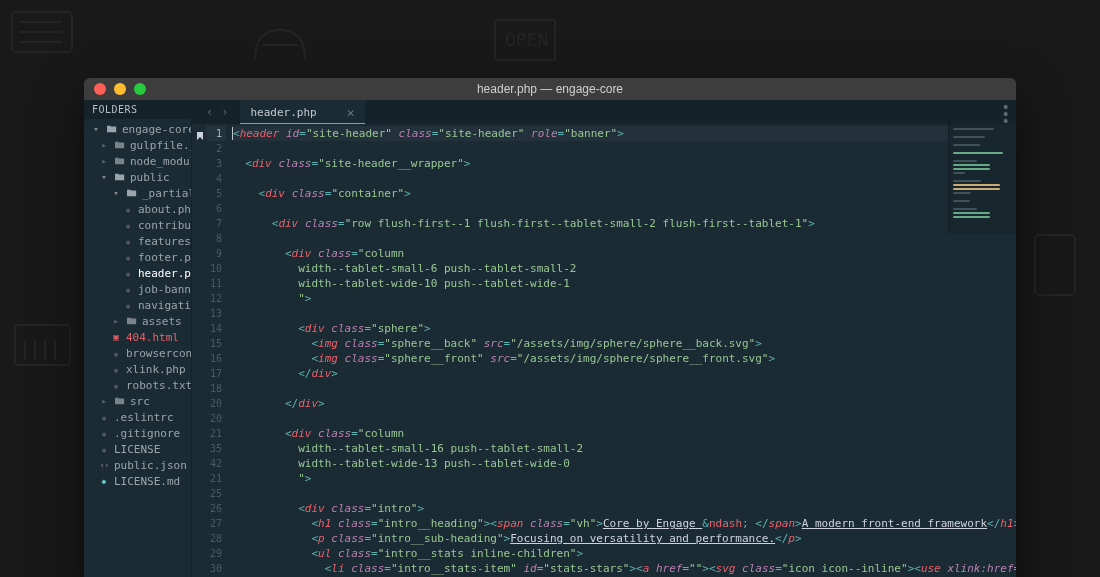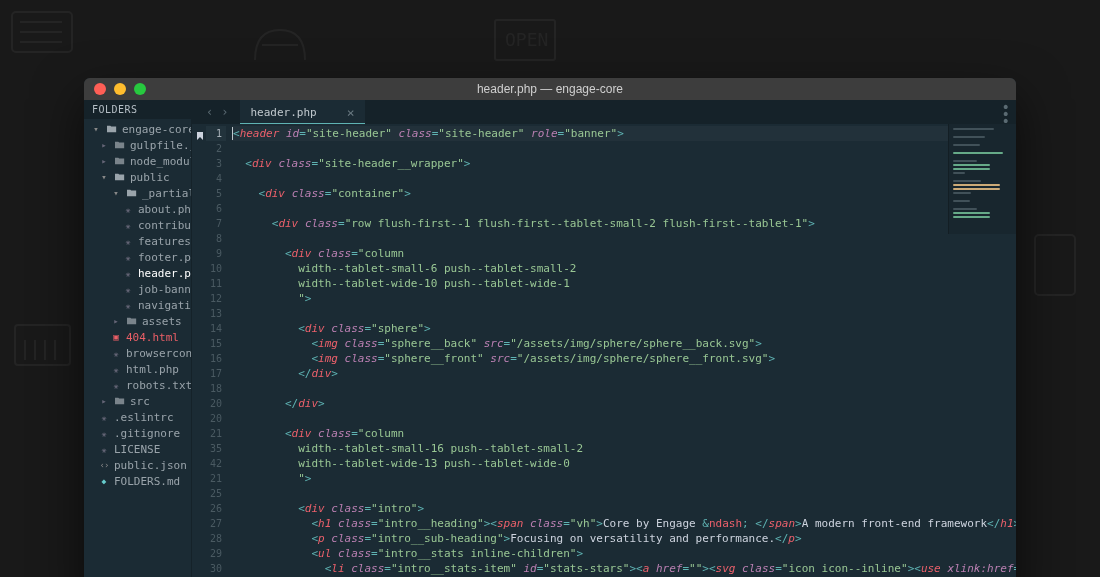--- a/index.html
+++ b/index.html
@@ -147,21 +147,21 @@
   .code .line { height: 15px; }
   .code .line.hl { background: rgba(255,255,255,0.03); }
   .cursor { border-left: 1px solid #c0c8cd; height: 13px; display: inline-block; vertical-align: text-top; animation: blink 1s step-start infinite; }
   @keyframes blink { 50% { opacity: 0; } }
 
   .c-punc  { color: #5fb3b3; }
   .c-tag   { color: #eb606b; font-style: italic; }
   .c-attr  { color: #bb80b3; font-style: italic; }
   .c-eq    { color: #5fb3b3; }
   .c-str   { color: #99c794; }
-  .c-text  { color: #cdd3de; }
+  .c-text  { color: #cdd3de; text-decoration: underline; }
   .c-ent   { color: #5fb3b3; }
   .c-ent2  { color: #eb606b; }
 
   .minimap {
     position: absolute; right: 0; top: 0;
     width: 68px; height: 110px;
     background: #18262e;
     border-left: 1px solid rgba(0,0,0,0.2);
     padding: 4px;
   }
@@ -299,21 +299,21 @@
           <div class="item indent-2">
             <span class="icon" style="color:#ec5f67;font-size:9px">▣</span>
             <span class="file-red">404.html</span>
           </div>
           <div class="item indent-2">
             <span class="icon file-dot"></span>
             <span>browserconfig</span>
           </div>
           <div class="item indent-2">
             <span class="icon file-dot"></span>
-            <span>html.php</span>
+            <span>xlink.php</span>
           </div>
           <div class="item indent-2">
             <span class="icon file-dot"></span>
             <span>robots.txt</span>
           </div>
           <div class="item indent-1">
             <span class="icon" style="color:#667;font-size:9px">▸</span>
             <span class="icon folder-closed">
               <svg viewBox="0 0 14 12">
                 <path d="M1 2 L5 2 L6 3 L12 3 L12 10 L1 10 Z" fill="#7a848b"></path>
@@ -332,21 +332,21 @@
           <div class="item indent-1">
             <span class="icon file-dot"></span>
             <span>LICENSE</span>
           </div>
           <div class="item indent-1">
             <span class="icon file-code"></span>
             <span>public.json</span>
           </div>
           <div class="item indent-1">
             <span class="icon file-md"></span>
-            <span>FOLDERS.md</span>
+            <span>LICENSE.md</span>
           </div>
         </div>
     </div>
 
     <div class="main">
 
       <div class="tabbar">
         <div class="nav-arrows">
           <span>‹</span>
           <span>›</span>

